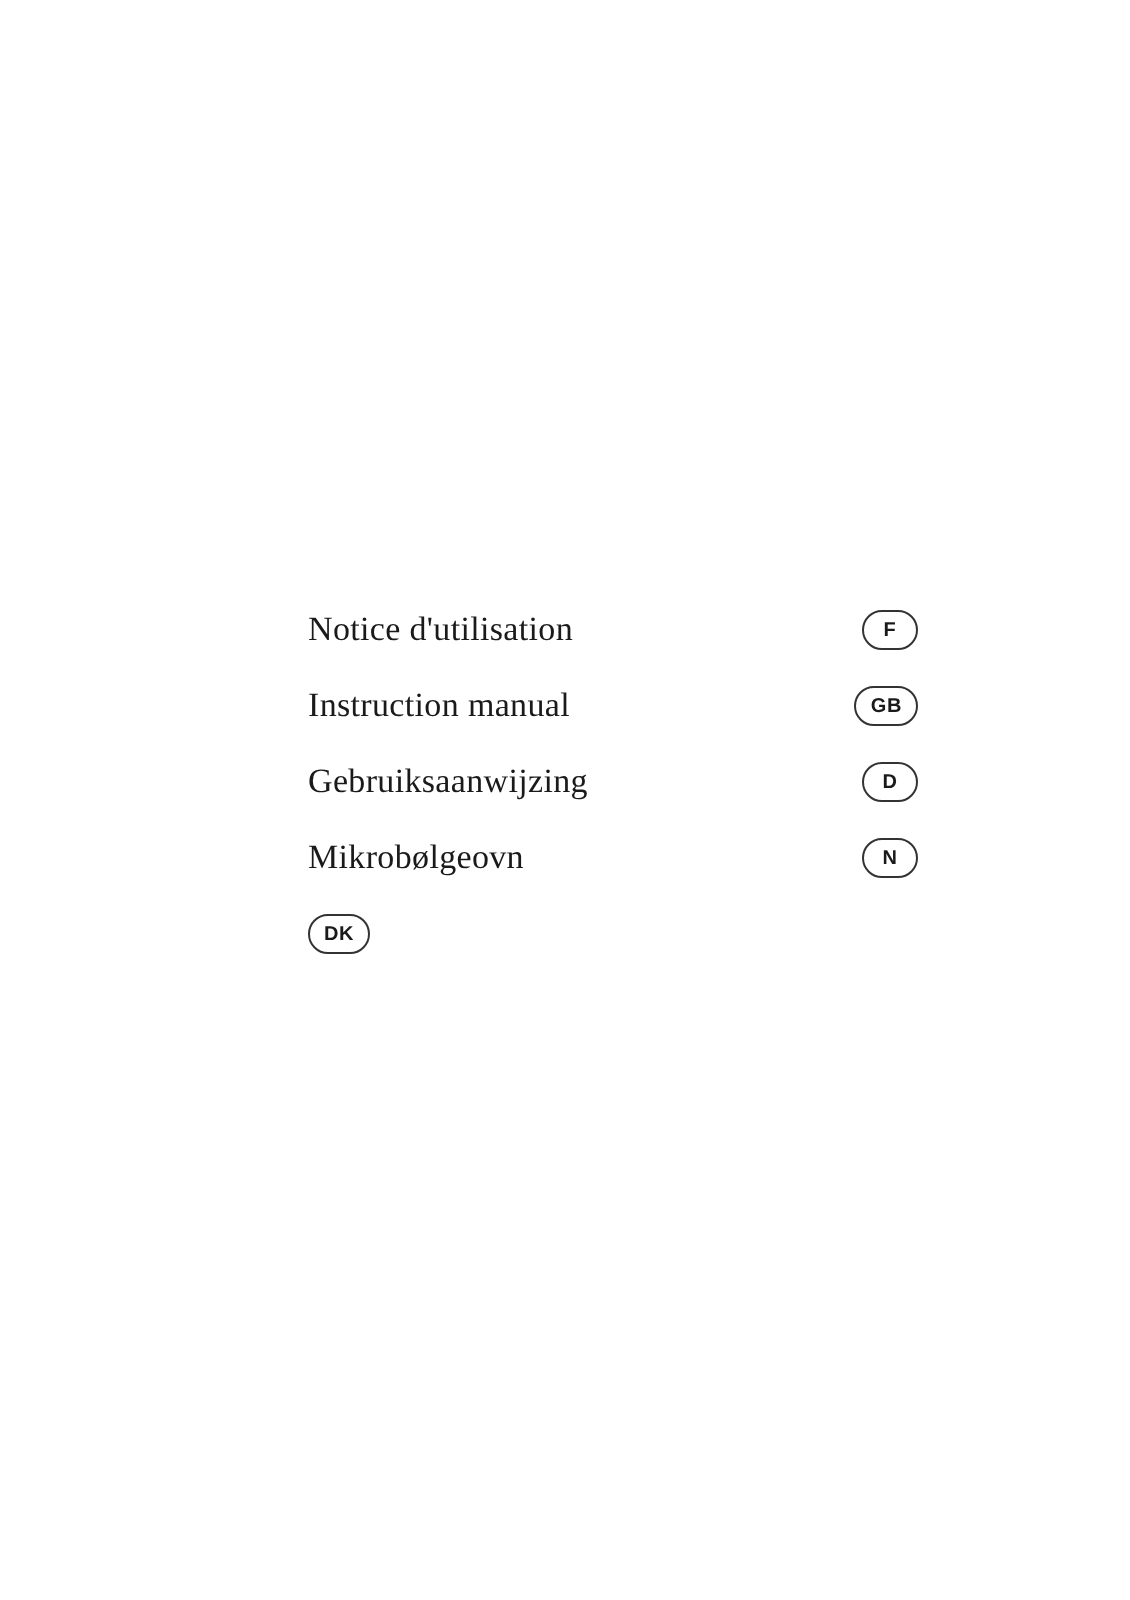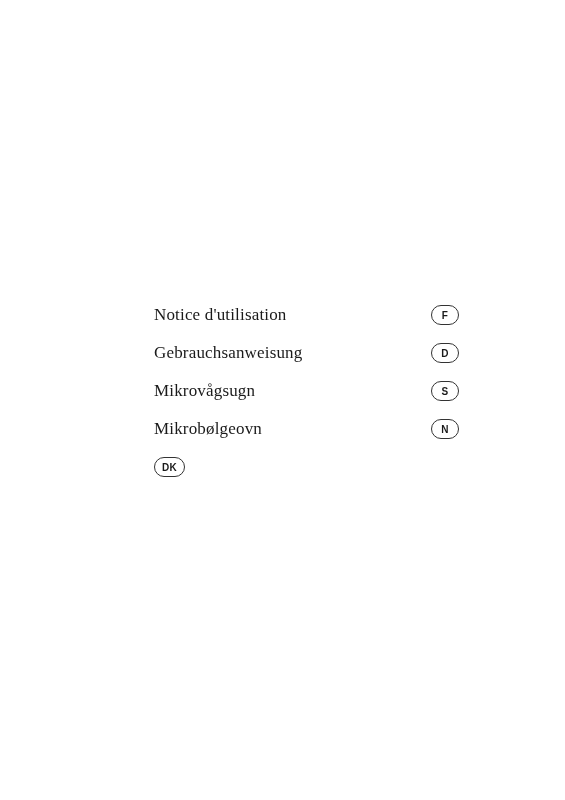--- a/index.html
+++ b/index.html
@@ -66,26 +66,26 @@
 </head>
 <body>
 
 <div class="main-container">
 
 <div class="manual-item">
       <span class="manual-label">Notice d'utilisation</span>
       <span class="lang-badge">F</span>
     </div>
     <div class="manual-item">
-      <span class="manual-label">Gebrauchsanweisung</span>
-      <span class="lang-badge">D</span>
+      <span class="manual-label">Instruction manual</span>
+      <span class="lang-badge">GB</span>
     </div>
     <div class="manual-item">
-      <span class="manual-label">Mikrovågsugn</span>
-      <span class="lang-badge">S</span>
+      <span class="manual-label">Gebruiksaanwijzing</span>
+      <span class="lang-badge">D</span>
     </div>
     <div class="manual-item">
       <span class="manual-label">Mikrobølgeovn</span>
       <span class="lang-badge">N</span>
     </div>
     <div class="manual-item">
       <span class="lang-badge">DK</span>
     </div>
   </div>
 

